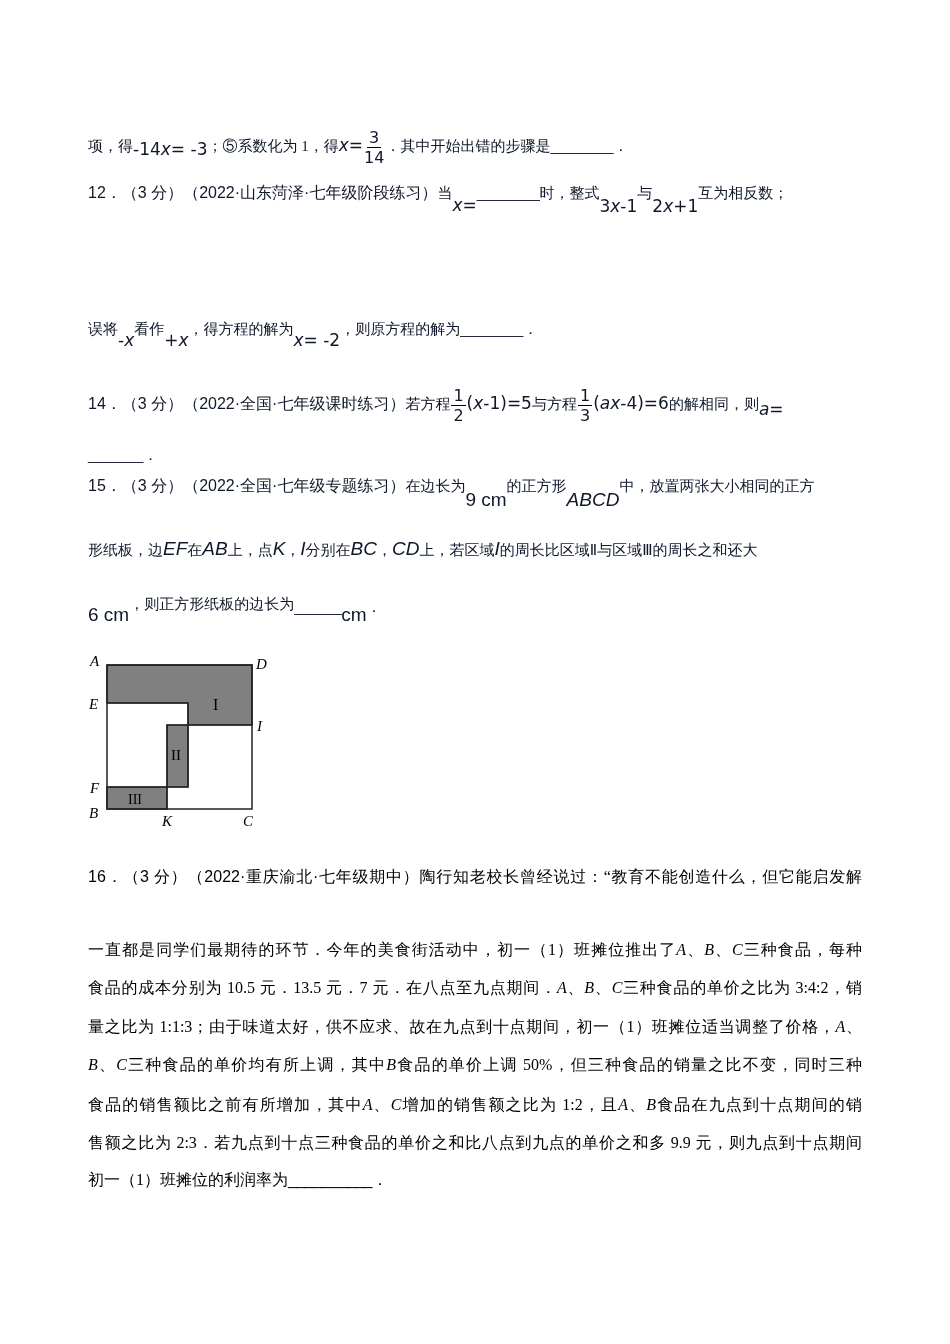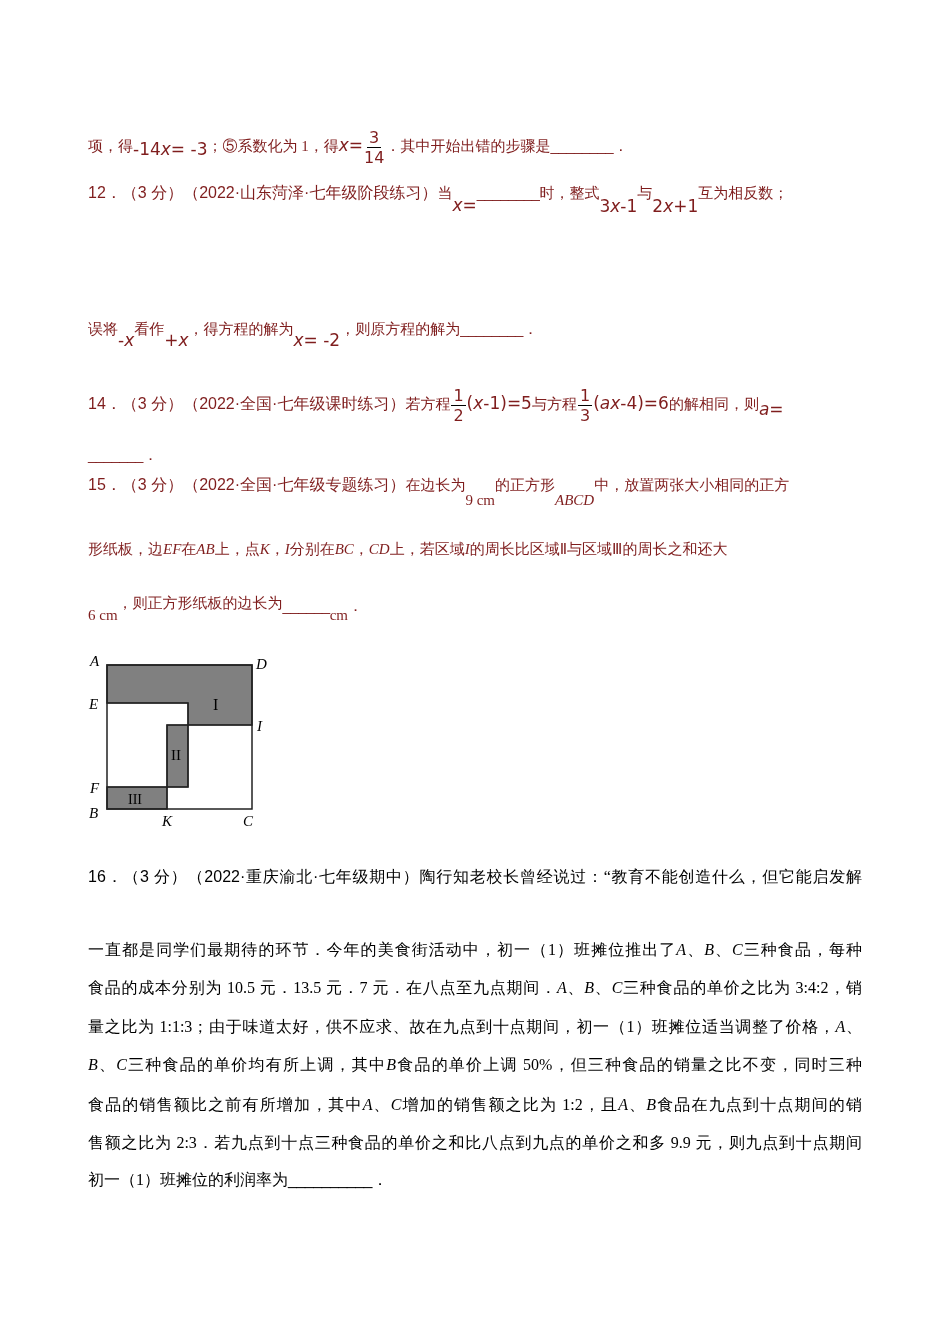--- a/index.html
+++ b/index.html
@@ -1,21 +1,21 @@
 <!DOCTYPE html>
 <html><head>
   <meta charset="utf-8">
   <style>
     html, body { margin: 0; padding: 0; background: #ffffff; }
     .doc { position: relative; width: 950px; height: 1344px; background: #ffffff; color: #000; overflow: hidden; }
     .line { position: absolute; left: 88px; white-space: nowrap; font-size: 15px; line-height: 24px;
-            font-family: "Liberation Serif", serif; color: #7f1d1d; }
+            font-family: "Liberation Serif", serif; color: #0f172a; }
     .hd { font-family: "Liberation Sans", sans-serif; font-size: 16px; }
     .m { font-family: "DejaVu Sans", sans-serif; font-size: 17px; }
-    .ms { font-family: Liberation Serif, serif; font-size: 15px; }
+    .ms { font-family: Liberation Sans, sans-serif; font-size: 19px; }
     .v { font-style: italic; }
     .rel { position: relative; }
     .frac { display: inline-flex; flex-direction: column; align-items: center; vertical-align: middle;
             font-family: "DejaVu Sans", sans-serif; font-size: 16px; line-height: 20px; margin: 0 1px; }
     .frac .num { border-bottom: 1px solid #000; padding: 0 2px; line-height: 19px; }
     .frac .den { line-height: 20px; }
     .blank { font-family: "Liberation Sans", sans-serif; letter-spacing: -0.5px; }
     .pline { position: absolute; left: 88px; width: 774px; white-space: nowrap; font-size: 16px; line-height: 24px;
              font-family: "Liberation Serif", serif; text-align: justify; text-align-last: justify; }
     .pline.last { text-align: right; text-align-last: left; }

